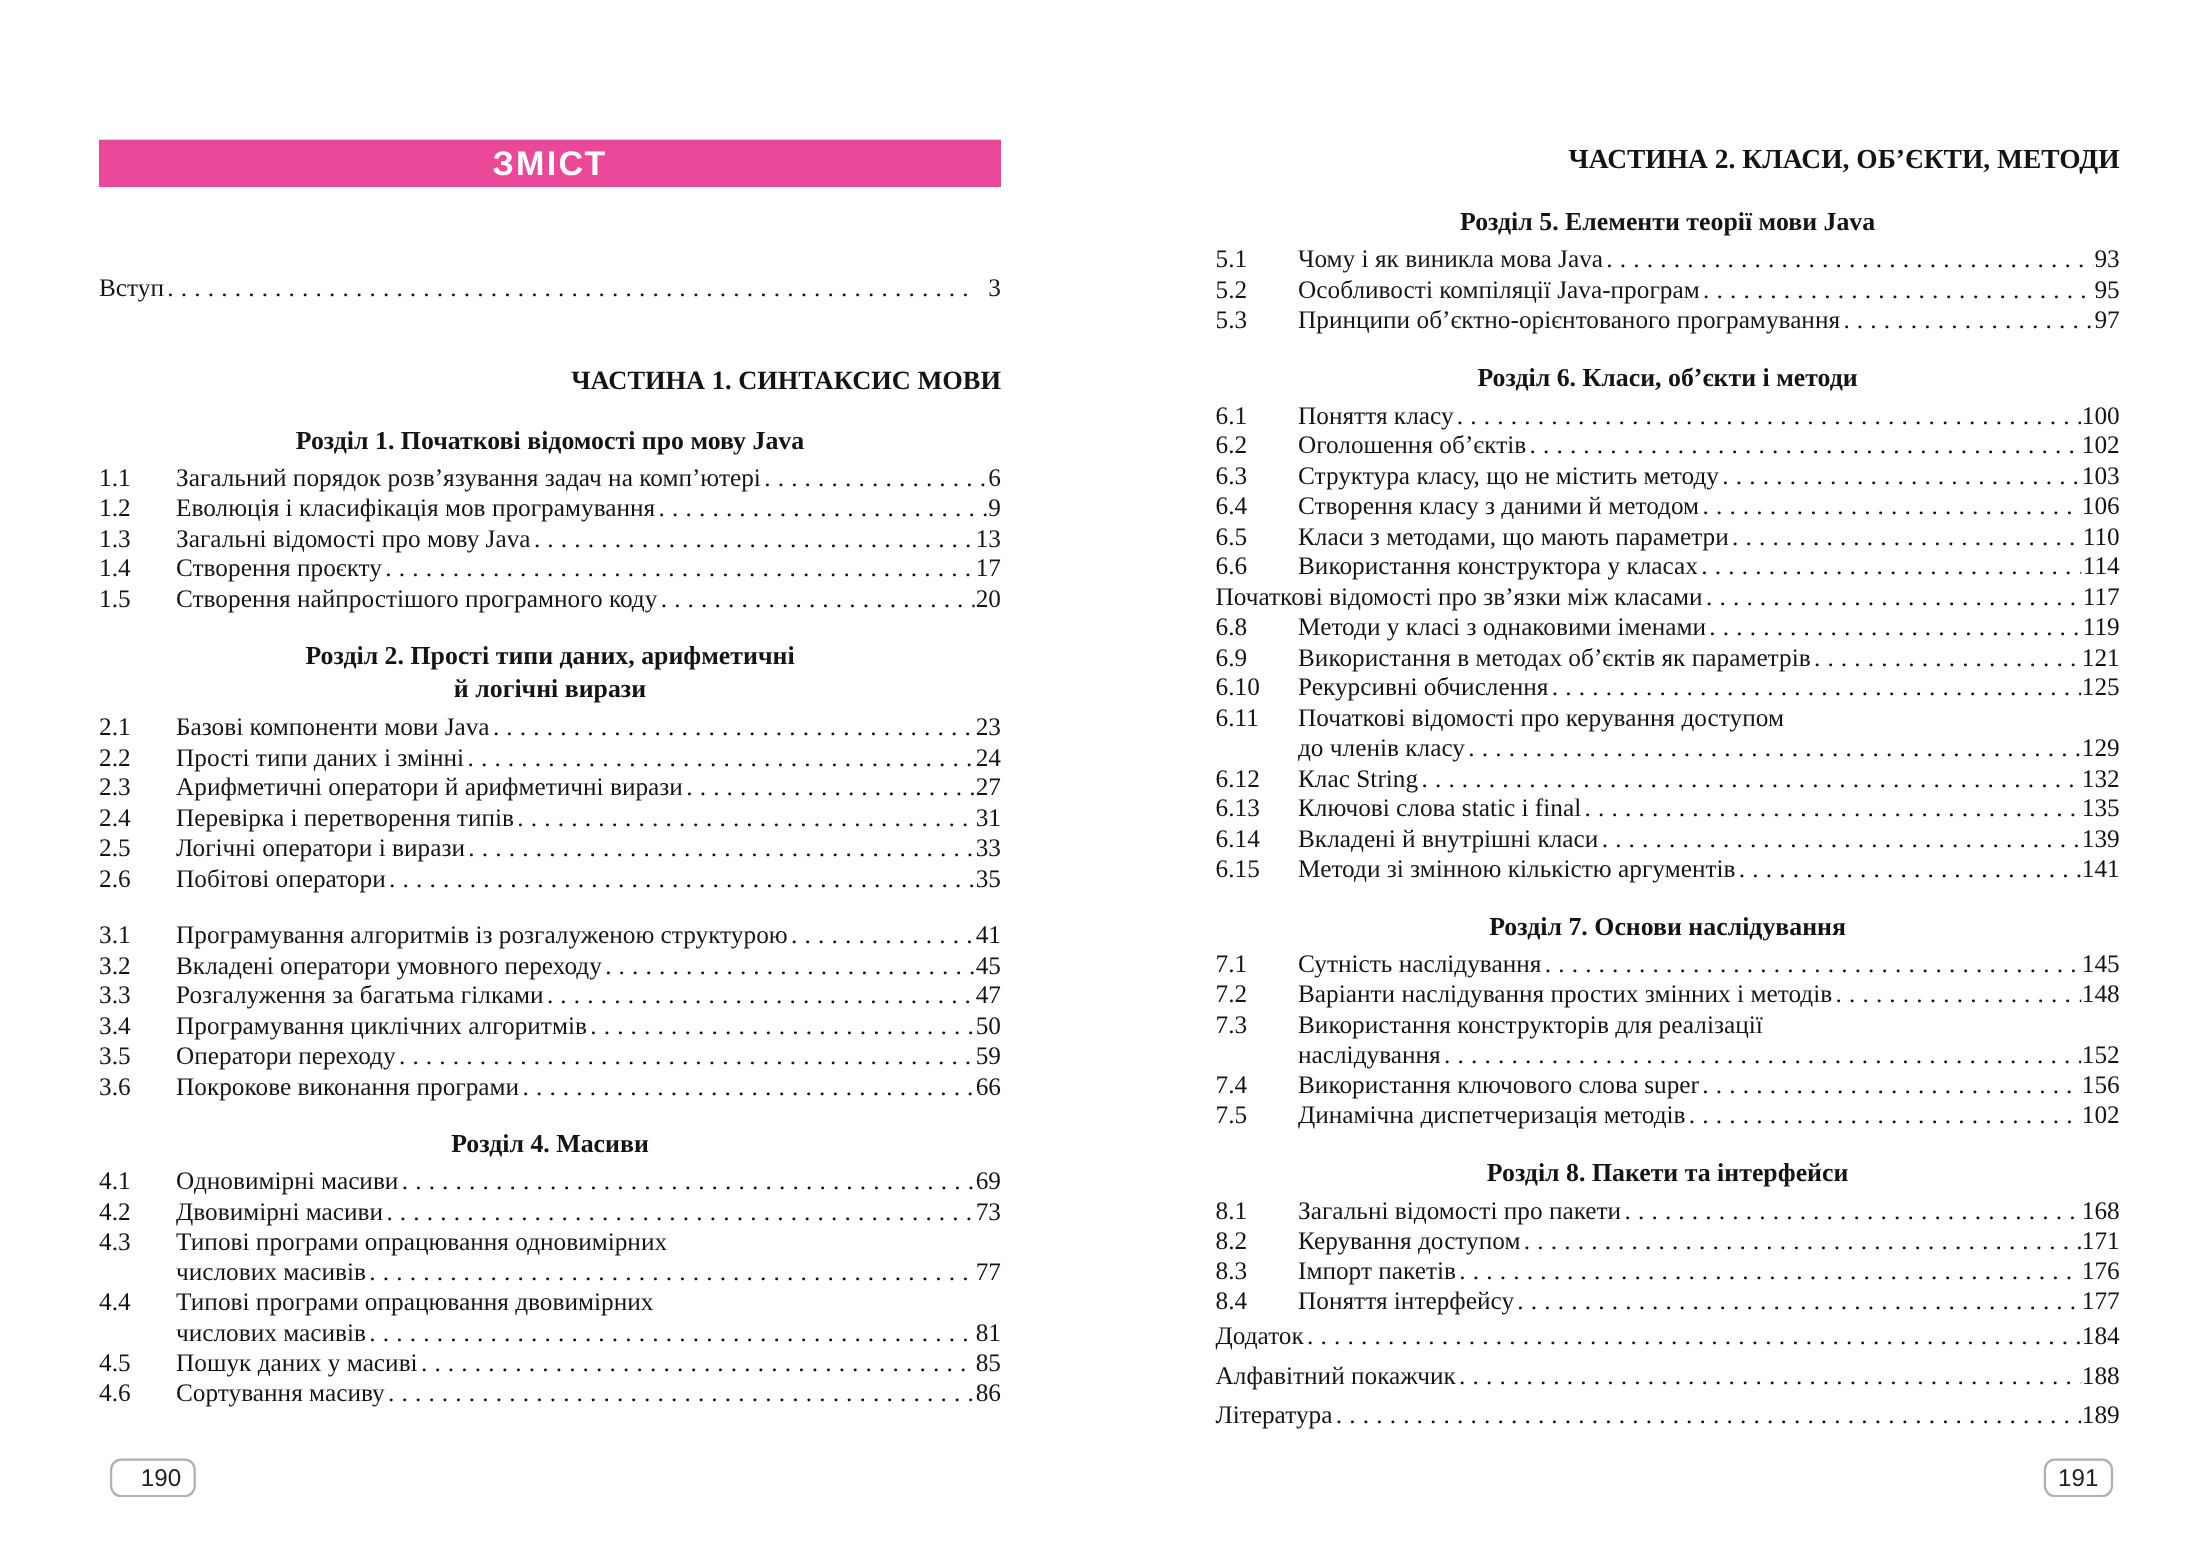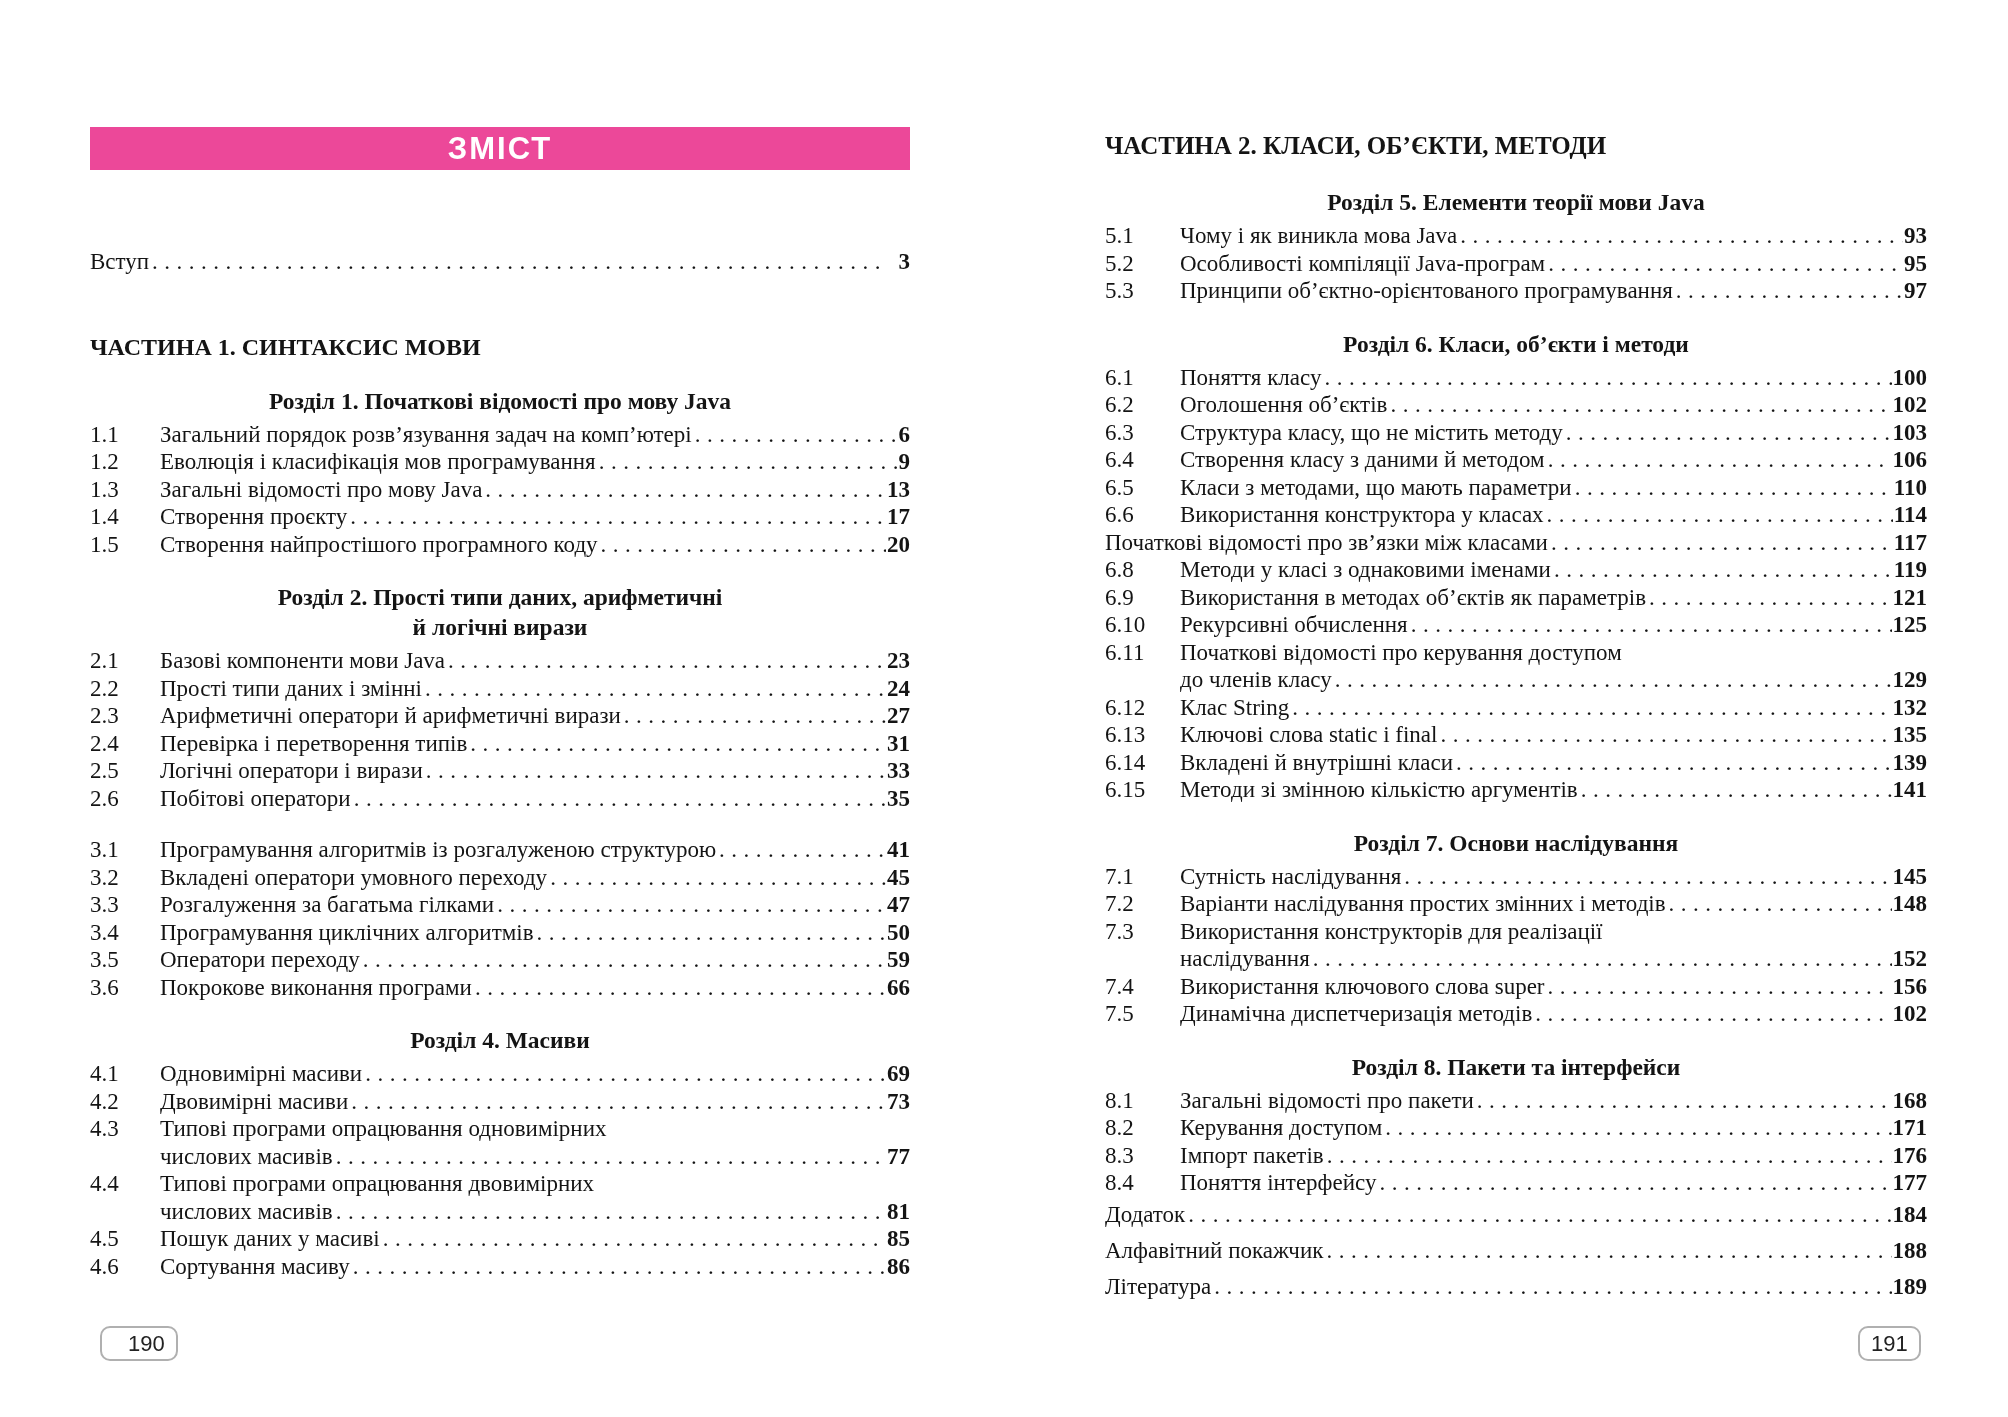--- a/index.html
+++ b/index.html
@@ -22,21 +22,21 @@
   }
   .zmist-text {
     font-family: "Liberation Sans", sans-serif;
     font-weight: bold; font-size: 31px; color: #ffffff;
     letter-spacing: 2px;
   }
 
   .front-entries { margin-top: 78px; }
 
   .part-heading {
-    text-align: left; font-weight: bold;
+    text-align: right; font-weight: bold;
     font-size: 24px; line-height: 30px;
     margin-top: 56px;
   }
   .page-right .part-heading {
     margin-top: 129px; margin-bottom: 12px;
     font-size: 25px; line-height: 34px;
   }
 
   .toc-section { margin-top: 24px; }
   .section-heading {
@@ -51,21 +51,21 @@
     white-space: nowrap;
   }
   .toc-num { flex: 0 0 70px; }
   .page-right .toc-num { flex-basis: 75px; }
   .toc-text { flex: 0 0 auto; padding-right: 3px; }
   .toc-dots { flex: 1 1 auto; overflow: hidden; margin-right: 1px; }
   .toc-dots::after {
     content: "..................................................................................";
     letter-spacing: 6.5px;
   }
-  .toc-page { flex: 0 0 auto; font-weight: bold; }
+  .toc-page { flex: 0 0 auto; }
   .toc-page.gap-before { padding-left: 14px; }
 
   .back-entries { margin-top: 0; }
   .back-row { line-height: 36px; }
 
   .page-badge {
     position: absolute; top: 1326px;
     font-family: "Liberation Sans", sans-serif;
     font-size: 22px; color: #222222;
     border: 2px solid #b0b0b0; border-radius: 10px;

